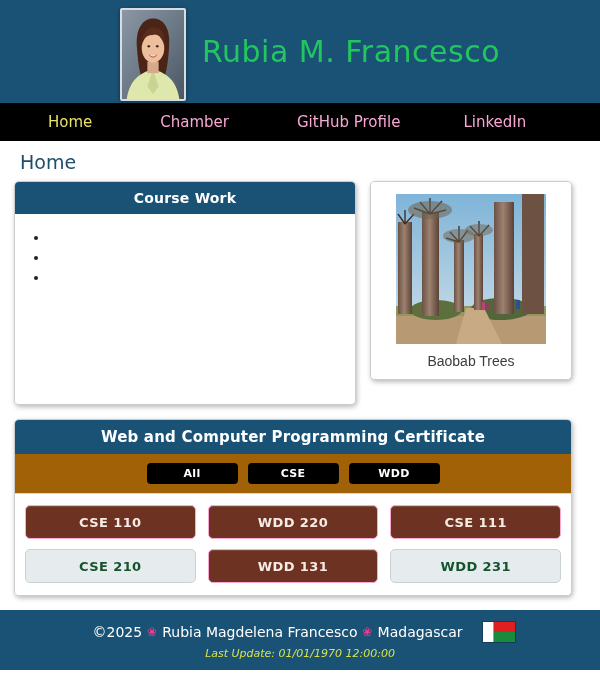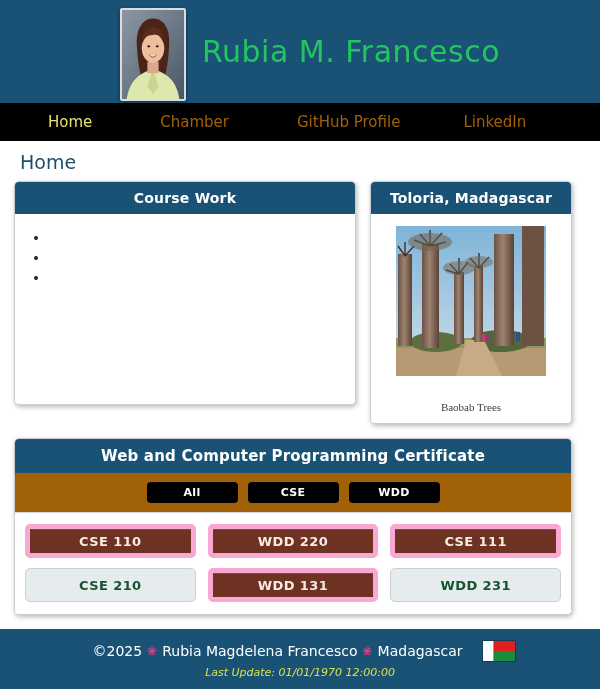--- a/index.html
+++ b/index.html
@@ -48,21 +48,21 @@
 
   
   #main-nav {
     background: #000000;
     height: 38px;
     display: flex;
     align-items: center;
     padding: 0 0 0 48px;
   }
   .nav-link {
-    color: #a16207;
+    color: #f9a8d4;
     font-size: 15px;
     font-family: "DejaVu Sans", sans-serif;
     text-decoration: none;
     cursor: pointer;
     white-space: nowrap;
   }
   .nav-link.nav-0 { margin-right: 68px; }
   .nav-link.nav-1 { margin-right: 68px; }
   .nav-link.nav-2 { margin-right: 63px; }
   .nav-link.active { color: #e8e267; }
@@ -118,24 +118,24 @@
     padding: 12px 10px 10px 10px;
     text-align: center;
   }
   #baobab-photo {
     width: 150px; height: 150px;
     margin: 0 auto;
     display: block;
     border: 0;
   }
   #baobab-caption {
-    margin-top: 25px;
-    font-size: 11px;
+    margin-top: 9px;
+    font-size: 14px;
     color: #3d3d3d;
-    font-family: Liberation Serif, serif;
+    font-family: Liberation Sans, sans-serif;
   }
 
   
   #certificate-card { margin-top: 14px; width: 558px; }
   #certificate-card .card-header { font-size: 15px; padding: 8px 6px; }
   #filter-bar {
     background: #a16207;
     padding: 9px 0 9px 0;
     display: flex;
     justify-content: center;
@@ -170,21 +170,21 @@
     justify-content: center;
     font-size: 13px;
     font-weight: bold;
     font-family: "DejaVu Sans", sans-serif;
     cursor: pointer;
     letter-spacing: .4px;
   }
   .course-tile.completed {
     background: #6e3222;
     color: #f6ece4;
-    border: 5px solid #f9a8d4;
+    border: 1px solid #f9a8d4;
     box-shadow: inset 0 1px 0 rgba(255,255,255,.12);
   }
   .course-tile.pending {
     background: #e6ecee;
     color: #14532d;
     border: 1px solid #c9d1d5;
   }
 
   
   #site-footer {
@@ -274,21 +274,20 @@
       <div class="card-body">
         <ul id="course-work-list">
           <li></li>
           <li></li>
           <li></li>
         </ul>
       </div>
     </section>
 
     <section class="card" id="toloria-card">
-      <div class="card-header">Toloria, Madagascar</div>
       <div class="card-body">
         <svg id="baobab-photo" viewBox="0 0 150 150" preserveAspectRatio="none">
           <defs>
             <linearGradient id="skyG" x1="0" y1="0" x2="0" y2="1">
               <stop offset="0%" stop-color="#7fb4d8"></stop>
               <stop offset="100%" stop-color="#cfe0ea"></stop>
             </linearGradient>
             <linearGradient id="trunkG" x1="0" y1="0" x2="1" y2="0">
               <stop offset="0%" stop-color="#6b5245"></stop>
               <stop offset="45%" stop-color="#9d8270"></stop>

